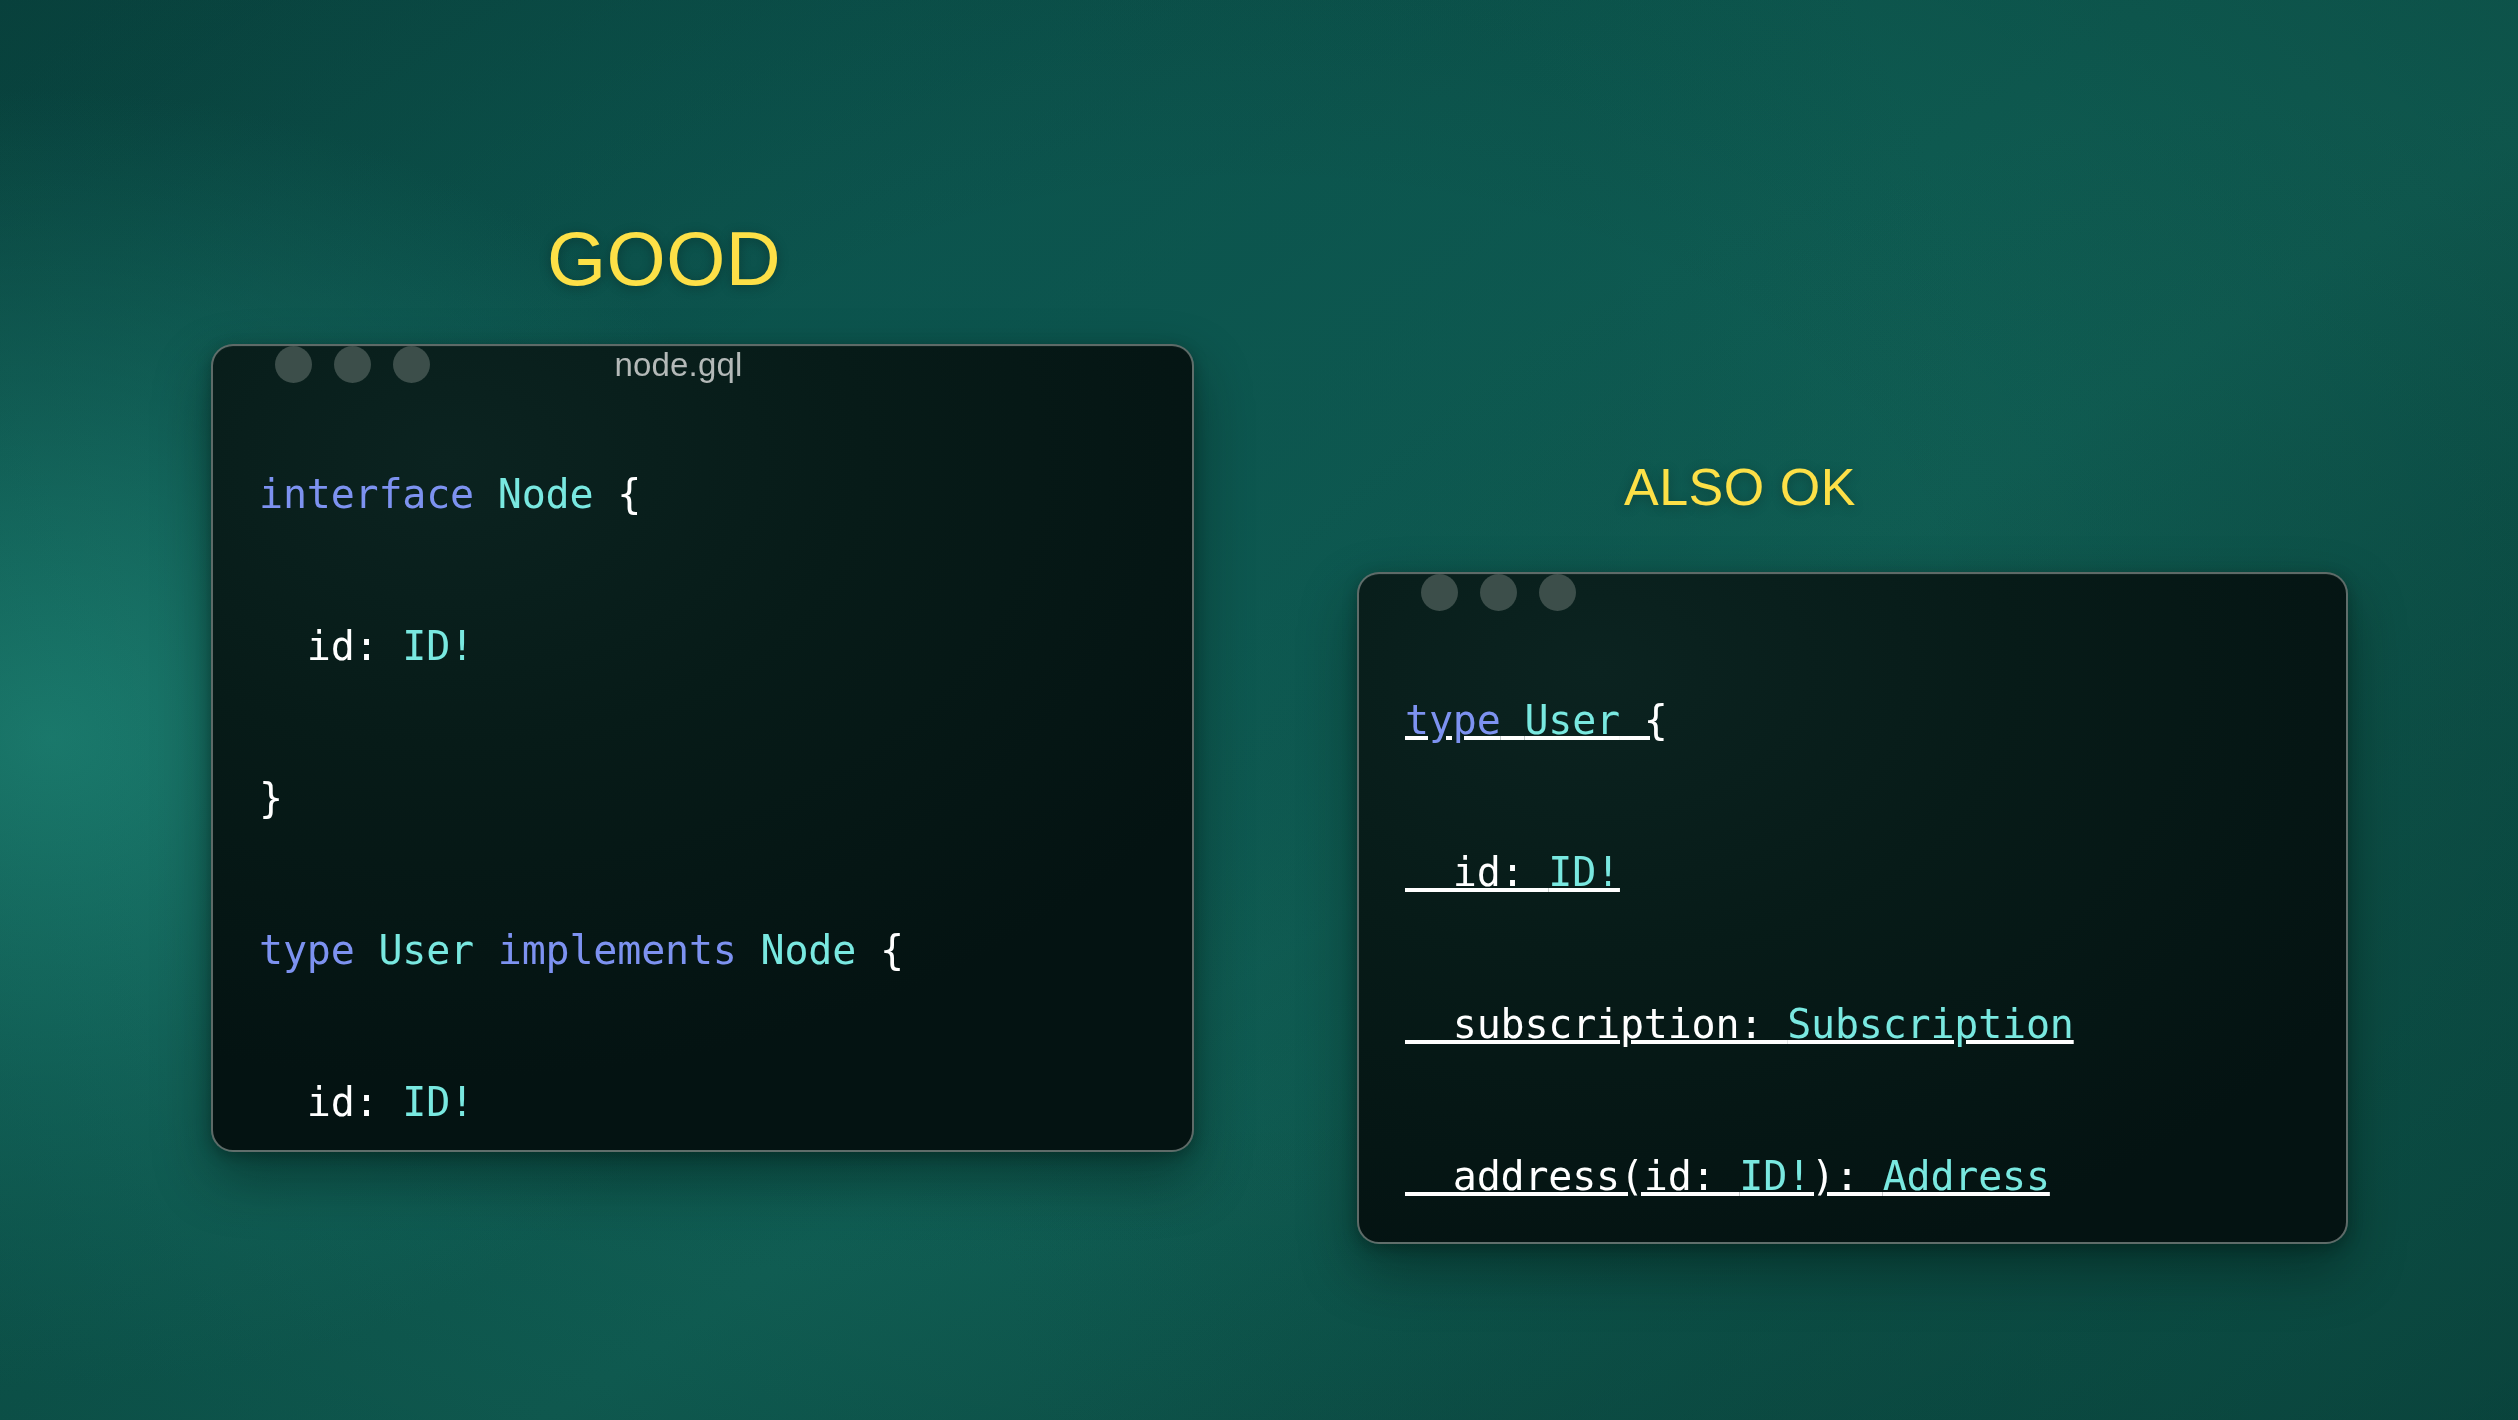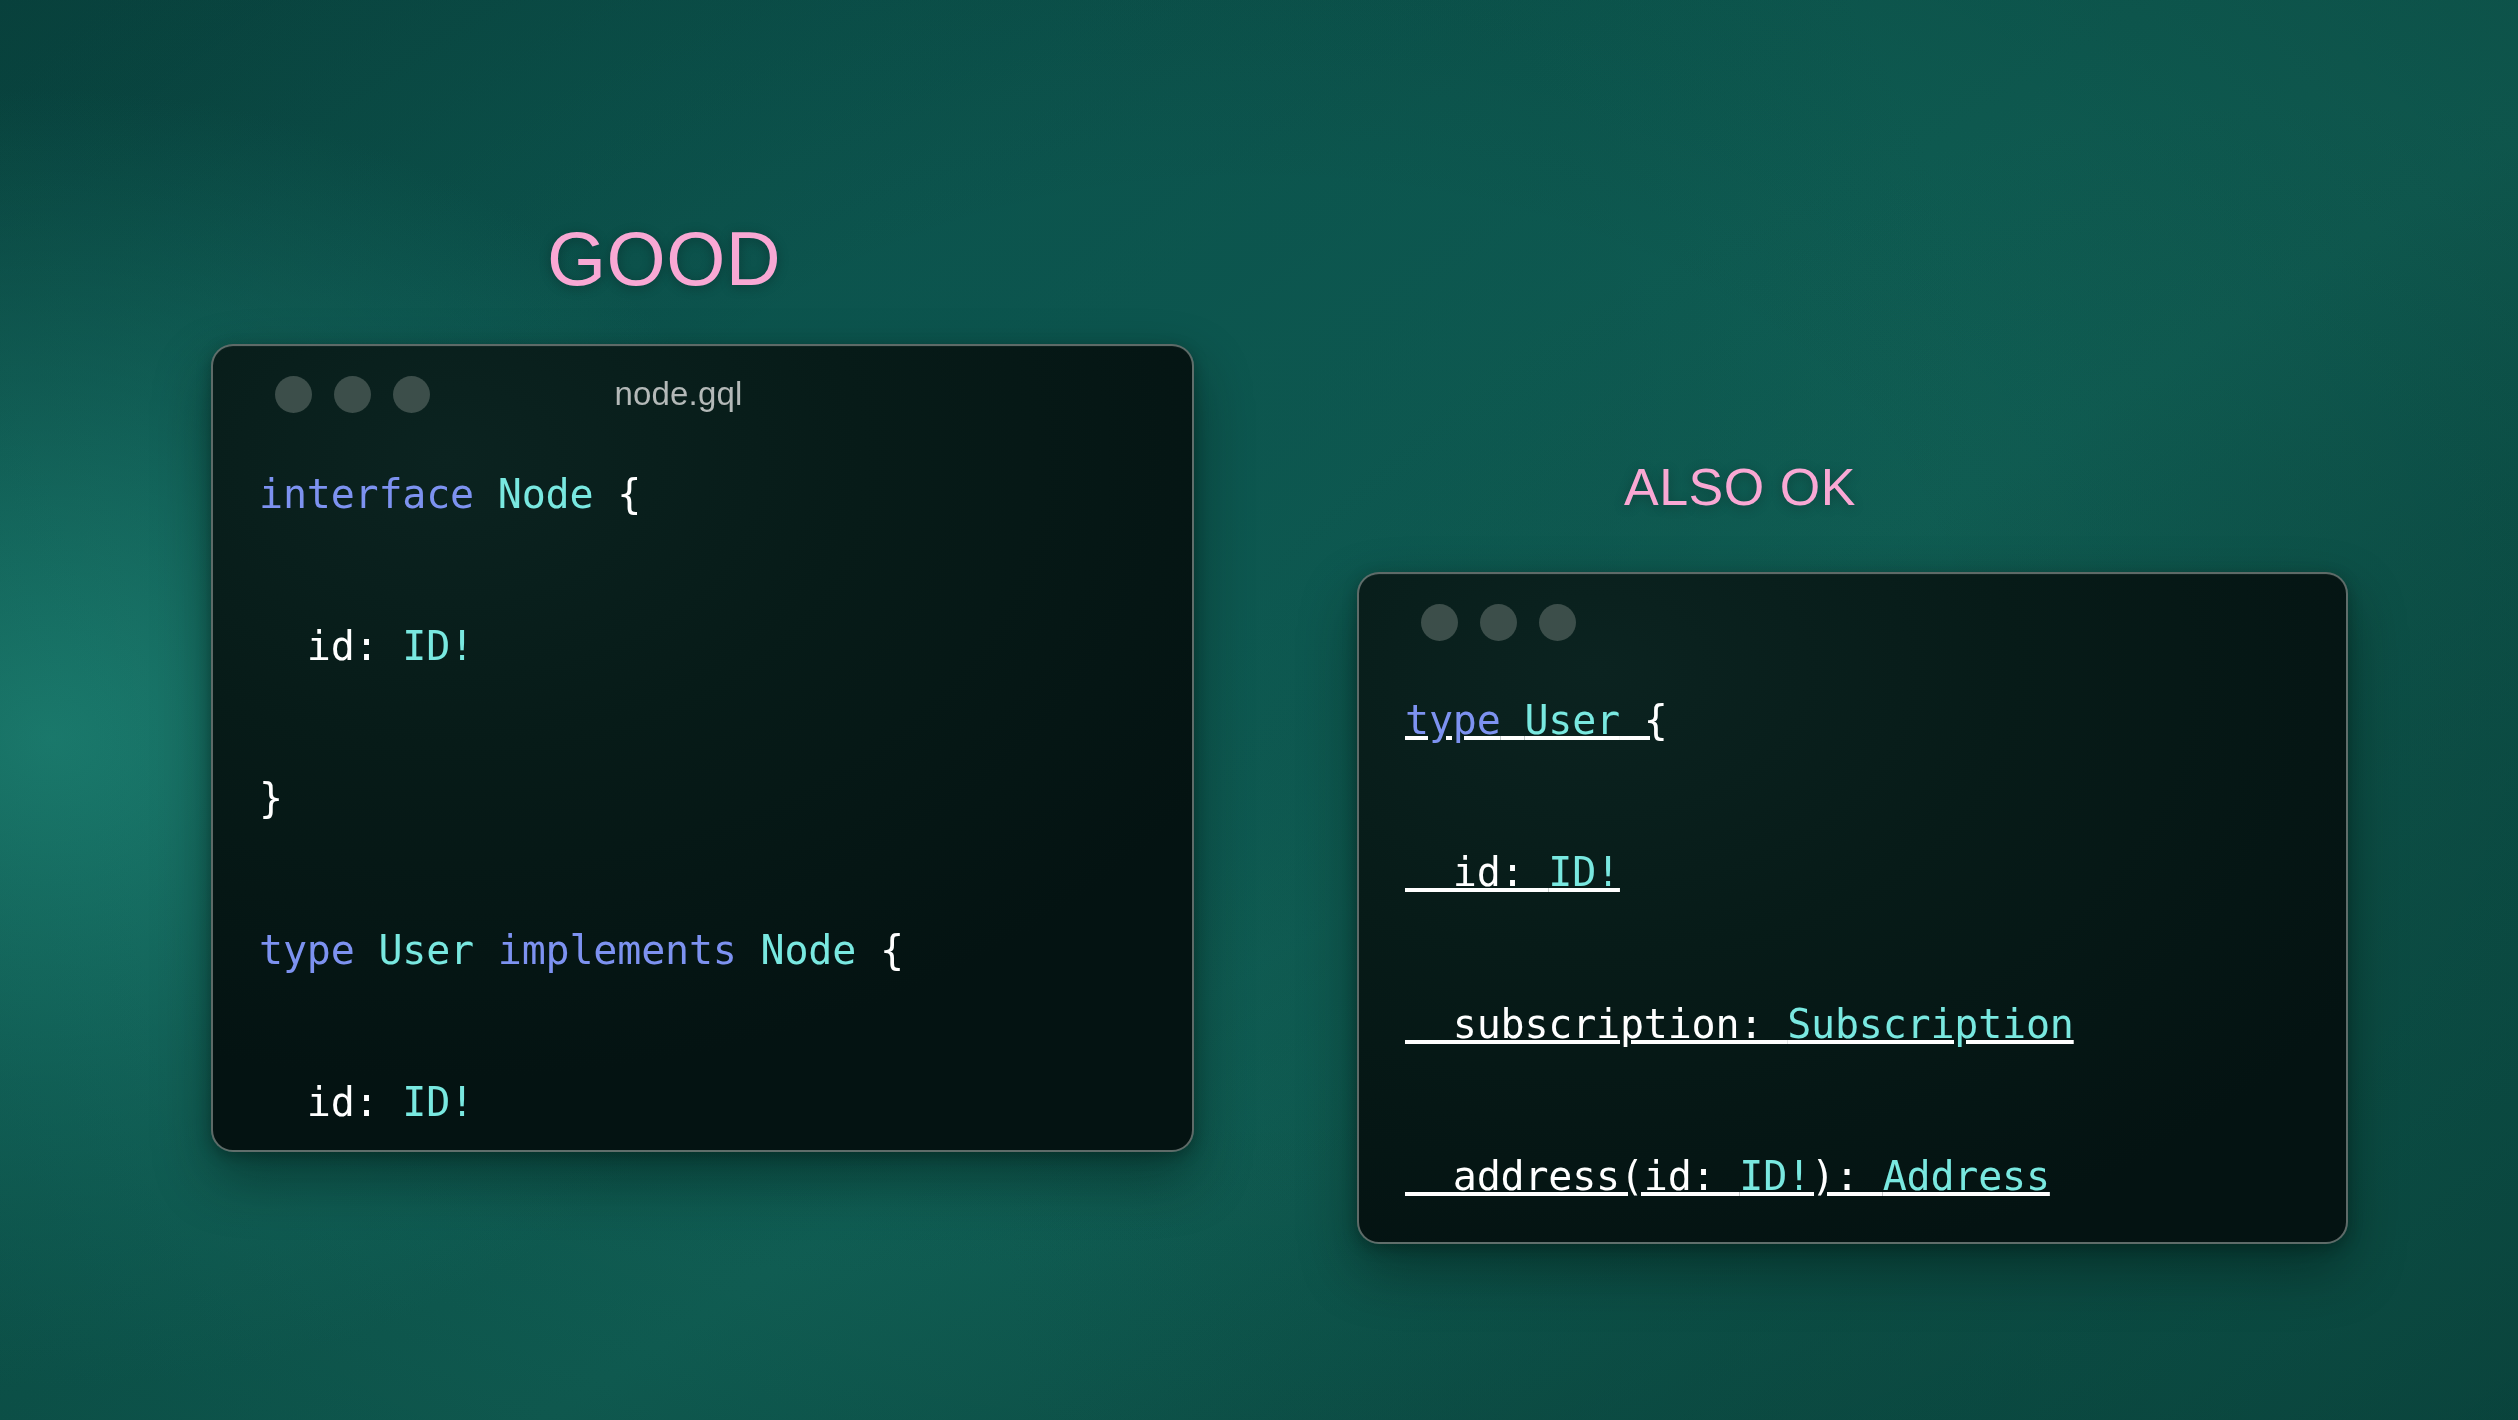--- a/index.html
+++ b/index.html
@@ -29,21 +29,21 @@
   #backdrop-vignette {
     position: absolute;
     inset: 0;
     background: radial-gradient(ellipse 1700px 1150px at 50% 46%, rgba(0,0,0,0) 40%, rgba(0,25,22,0.22) 100%);
     pointer-events: none;
   }
 
   
   .heading {
     position: absolute;
-    color: #f9a8d4;
+    color: #fde047;
     font-family: "Liberation Sans", sans-serif;
     font-weight: 300;
     letter-spacing: 0.5px;
     white-space: nowrap;
     text-shadow: 0 2px 12px rgba(0,0,0,0.28);
   }
   #heading-good {
     left: 547px;
     top: 216px;
     font-size: 76px;
@@ -80,21 +80,20 @@
     top: 572px;
     width: 987px;
     height: 668px;
   }
 
   
   .titlebar {
     position: relative;
     height: 96px;
     display: flex;
-    align-items: center;
     margin-left: 16px;
   }
   .traffic-lights {
     display: flex;
     gap: 22px;
     margin-left: 46px;
   }
   .dot {
     width: 37px;
     height: 37px;

